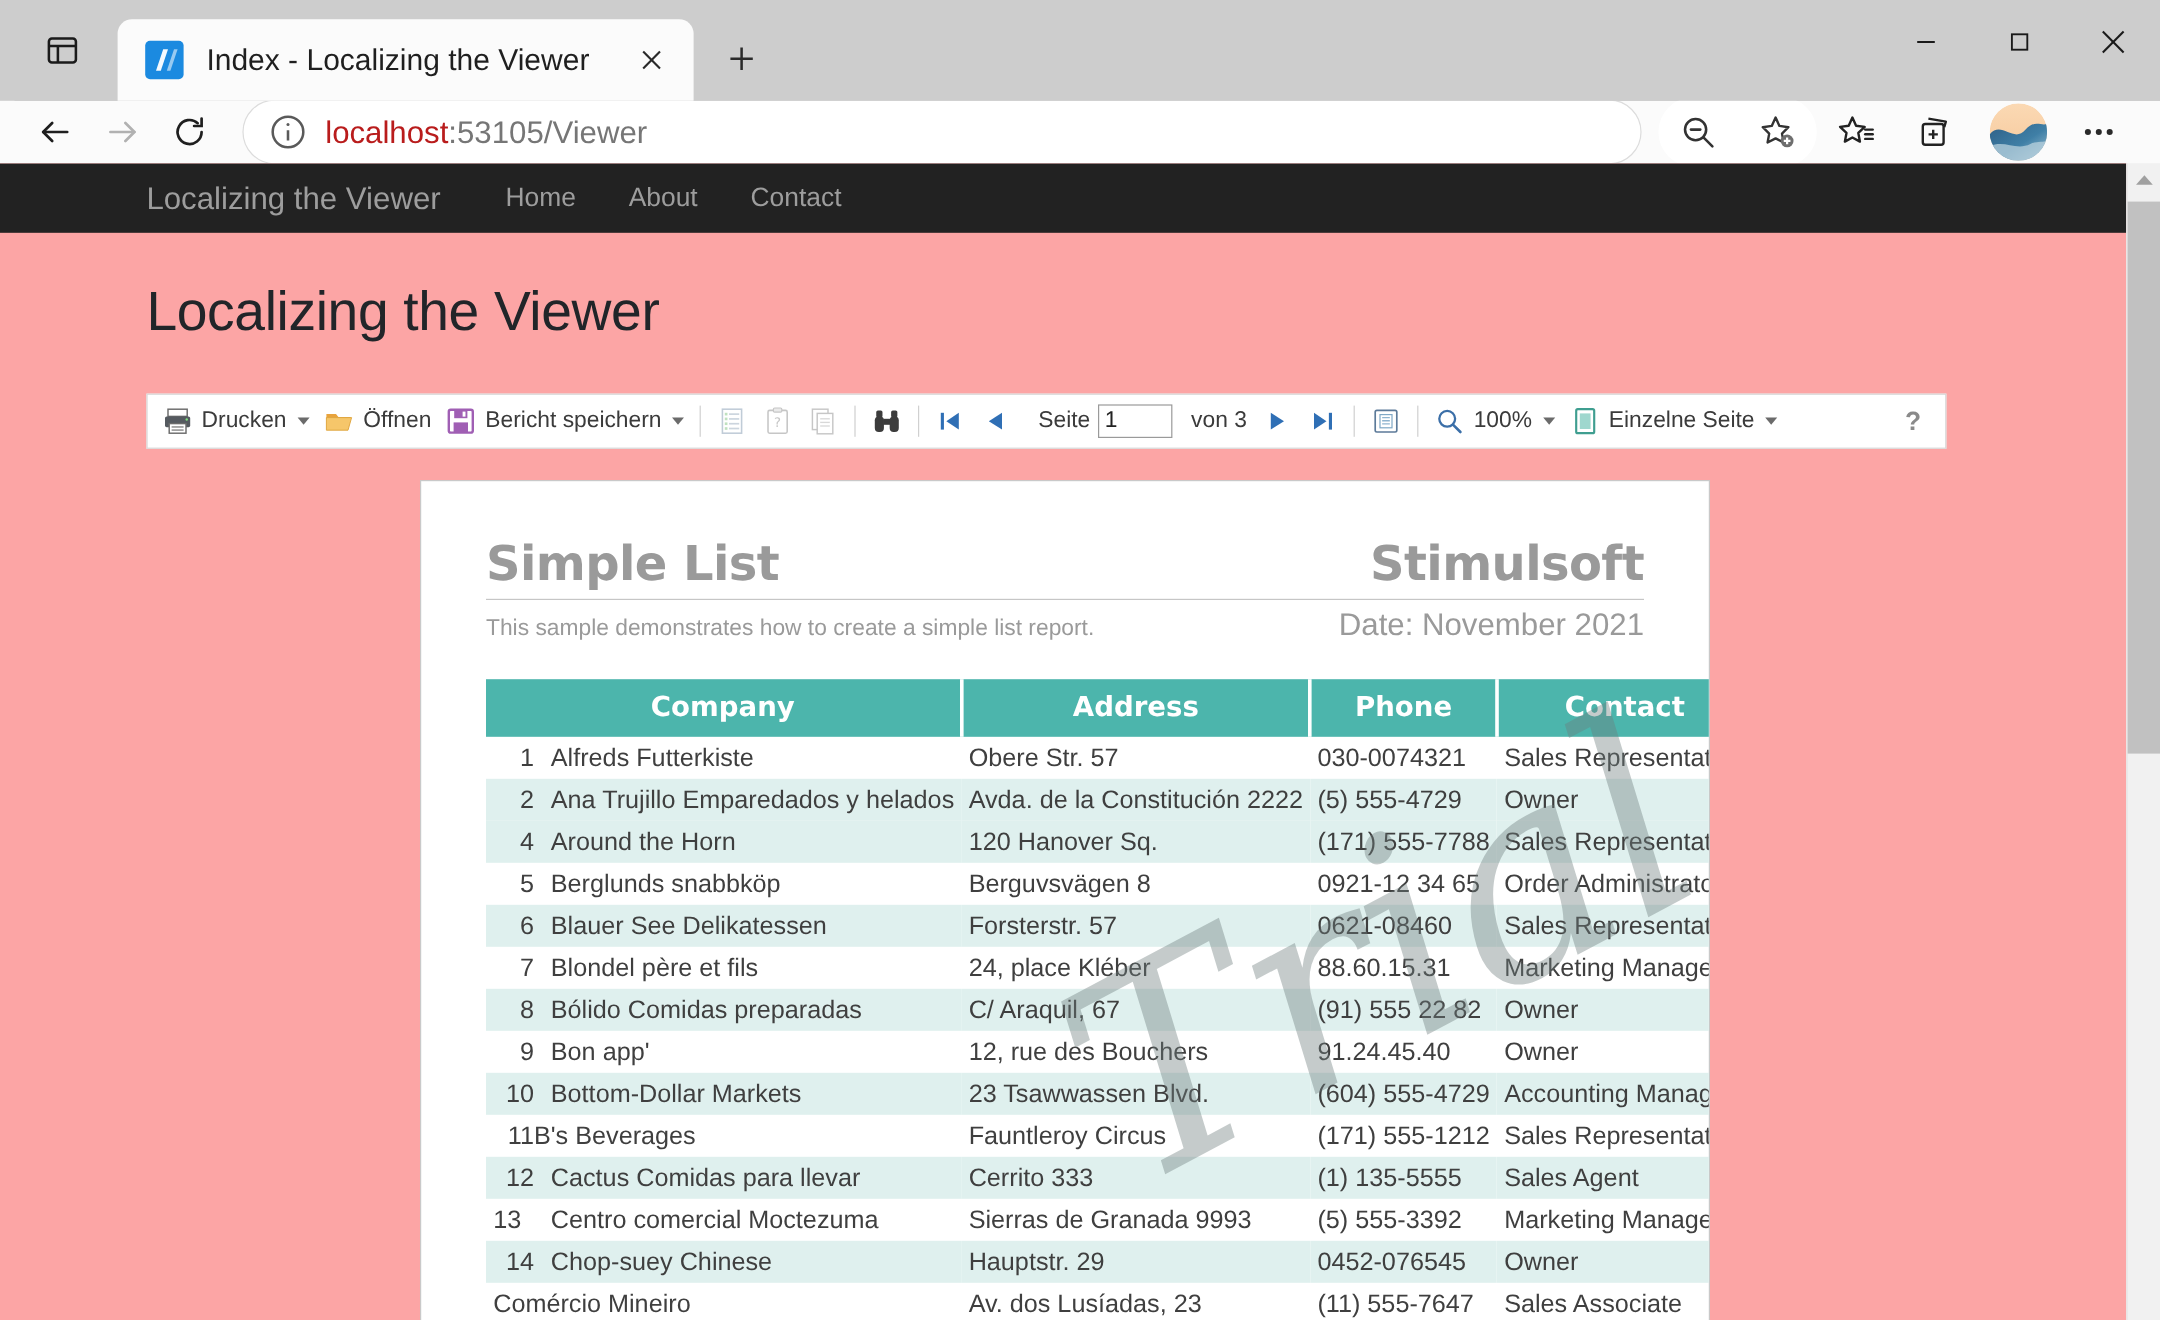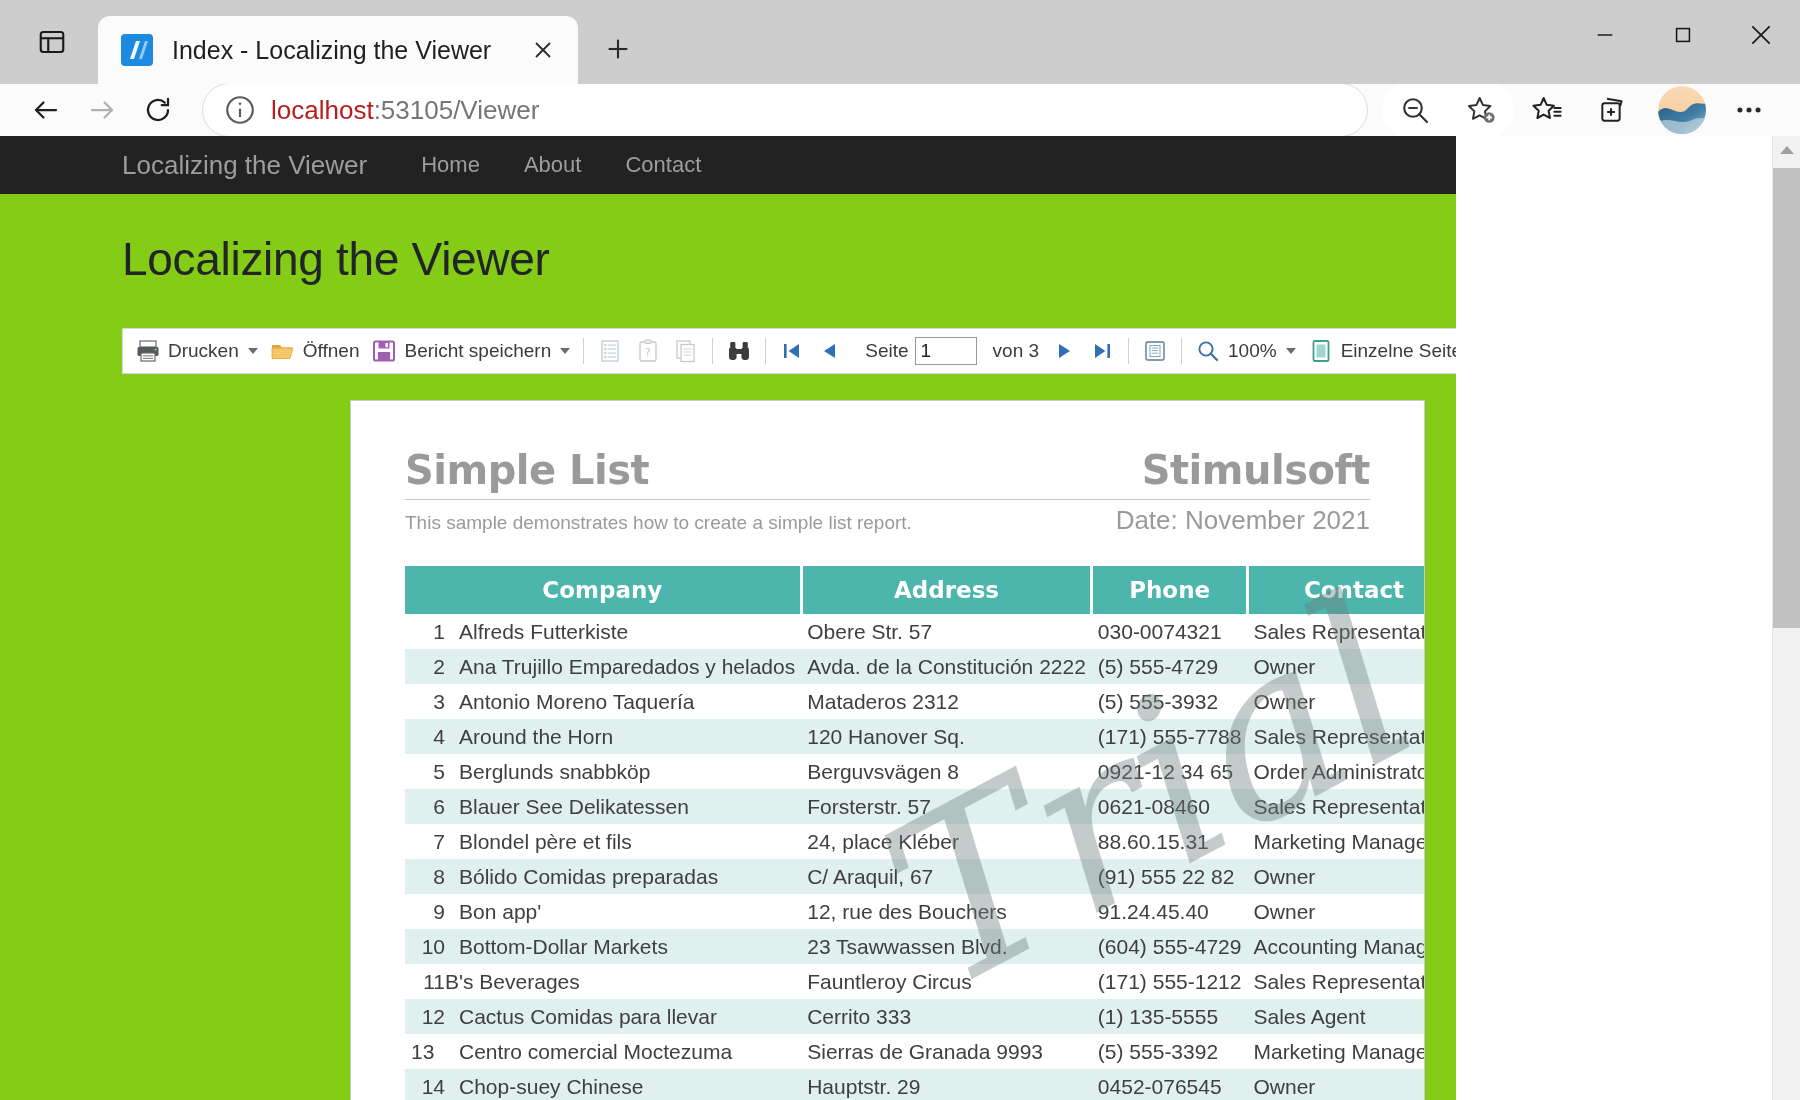--- a/index.html
+++ b/index.html
@@ -92,22 +92,22 @@
     width: 48px; height: 48px; border-radius: 50%; margin: 0 10px 0 12px;
     overflow: hidden; flex: 0 0 auto;
   }
 
   
   .viewport {
     position: absolute; left: 0; top: 136px;
     width: 1800px; height: 964px; background: #ffffff; overflow: hidden;
   }
   .page-scroll-area {
-    position: absolute; left: 0; top: 0; width: 1456px; height: 964px;
-    overflow: hidden; background: #84cc16;
+    position: absolute; left: 0; top: 0; width: 1772px; height: 964px;
+    overflow: hidden; background: #fca5a5;
   }
 
   .site-nav {
     height: 58px; background: #222222;
     display: flex; align-items: center; padding-left: 122px;
   }
   .brand { font-size: 26px; color: #9d9d9d; margin-right: 54px; white-space: nowrap; }
   .site-nav a {
     font-size: 22px; color: #9d9d9d; text-decoration: none; margin-right: 44px;
     white-space: nowrap;
@@ -549,26 +549,20 @@
                 <td class="c-address">Obere Str. 57</td>
                 <td class="c-phone">030-0074321</td>
                 <td class="c-contact">Sales Representative</td>
               </tr>
               <tr class="alt">
                 <td class="c-company"><span style="display:inline-block;width:34px;text-align:right;margin-right:14px;">2</span>Ana Trujillo Emparedados y helados</td>
                 <td class="c-address">Avda. de la Constitución 2222</td>
                 <td class="c-phone">(5) 555-4729</td>
                 <td class="c-contact">Owner</td>
               </tr>
-              <tr>
-                <td class="c-company"><span style="display:inline-block;width:34px;text-align:right;margin-right:14px;">3</span>Antonio Moreno Taquería</td>
-                <td class="c-address">Mataderos  2312</td>
-                <td class="c-phone">(5) 555-3932</td>
-                <td class="c-contact">Owner</td>
-              </tr>
               <tr class="alt">
                 <td class="c-company"><span style="display:inline-block;width:34px;text-align:right;margin-right:14px;">4</span>Around the Horn</td>
                 <td class="c-address">120 Hanover Sq.</td>
                 <td class="c-phone">(171) 555-7788</td>
                 <td class="c-contact">Sales Representative</td>
               </tr>
               <tr>
                 <td class="c-company"><span style="display:inline-block;width:34px;text-align:right;margin-right:14px;">5</span>Berglunds snabbköp</td>
                 <td class="c-address">Berguvsvägen  8</td>
                 <td class="c-phone">0921-12 34 65</td>

